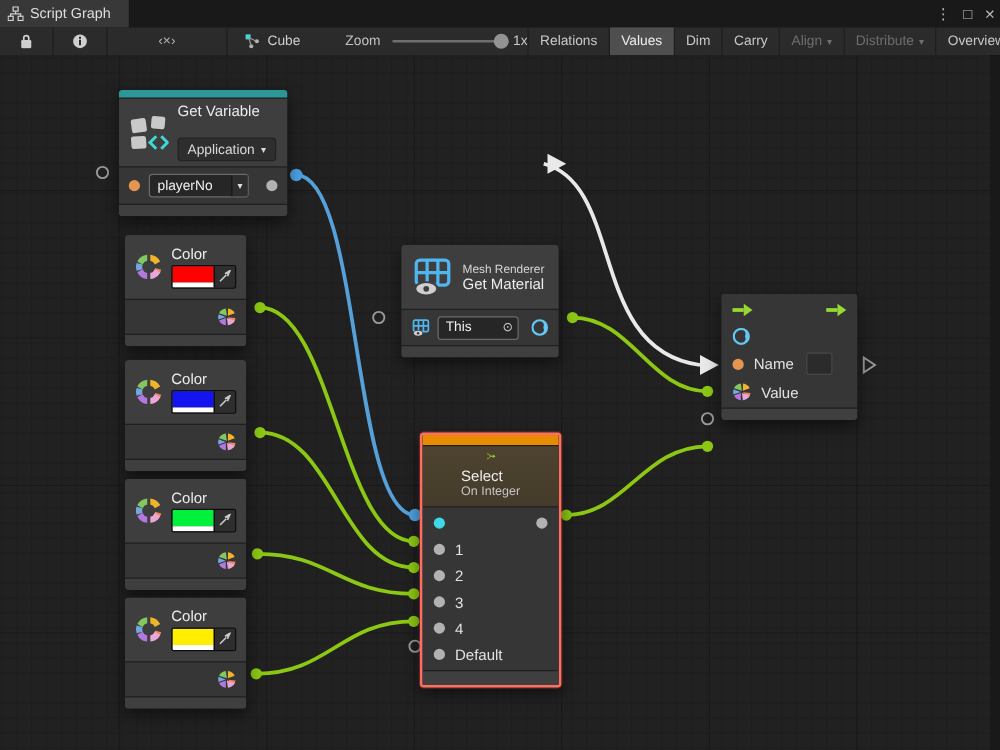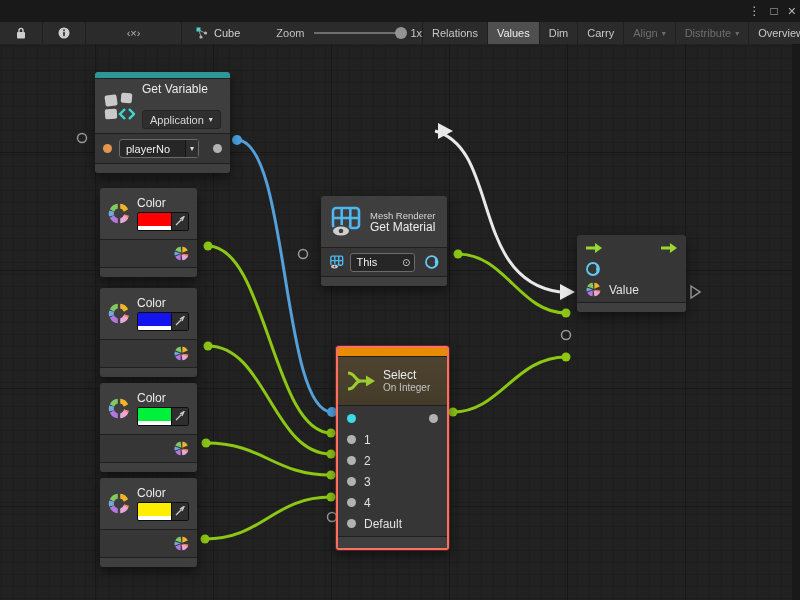--- a/index.html
+++ b/index.html
@@ -59,27 +59,36 @@
   .btnfield .caret{font-size:8px;}
   .swatchwrap{display:flex;align-items:stretch;border:1px solid #0d0d0d;border-radius:2px;overflow:hidden;height:17px;}
   .swatch{width:33px;display:flex;flex-direction:column;}
   .swatch .c{flex:1;}
   .swatch .a{height:4px;background:#fff;}
   .dropperbox{width:16px;background:#2e2e2e;border-left:1px solid #0d0d0d;display:flex;align-items:center;justify-content:center;}
   .namebox{width:19px;height:16px;background:#2b2b2b;border:1px solid #474747;border-radius:2px;margin-left:2px;}
   .plabel{font-size:12px;color:#e2e2e2;}
   
   .selected{border:2px solid #ff6f61;box-shadow:0 0 0 1px rgba(255,90,70,.25),0 5px 12px rgba(0,0,0,.5);}
-  .hdr.brown{background:linear-gradient(#4e4330,#443b2a);}
+  .hdr.brown{background:linear-gradient(#4e4330,#443b2a);flex-direction:column;}
   .srow{height:21px;display:flex;align-items:center;gap:8px;padding:0 9px;}
 </style>
 </head>
 <body>
 
 <div class="tabbar">
+  <div class="tab">
+    <svg width="13" height="12" viewBox="0 0 13 12">
+      <rect x="4.5" y="0.5" width="4" height="3.4" fill="none" stroke="#cfcfcf"></rect>
+      <rect x="0.5" y="8" width="4" height="3.4" fill="none" stroke="#cfcfcf"></rect>
+      <rect x="8.5" y="8" width="4" height="3.4" fill="none" stroke="#cfcfcf"></rect>
+      <path d="M6.5 4 v2 M2.5 8 V6 h8 v2" fill="none" stroke="#cfcfcf"></path>
+    </svg>
+    <span>Script Graph</span>
+  </div>
   <div class="winbtns">
     <span>⋮</span>
     <span>□</span>
     <span style="font-size:14px">×</span>
   </div>
 </div>
 
 <div class="toolbar">
   <div class="tb-left">
     <div class="tbtn icon" style="width:24px">
@@ -490,20 +499,25 @@
             <rect x="1" y="4.5" width="9" height="3" fill="#98d832"></rect>
             <path d="M10 1 L17 6 L10 11 Z" fill="#98d832"></path>
           </svg>
       </div>
       <div class="srow">
         <svg width="14" height="14" viewBox="0 0 14 14">
           <circle cx="7" cy="7" r="6" fill="none" stroke="#64c8f5" stroke-width="1.8"></circle>
           <path d="M7 1 A6 6 0 0 1 13 7 A6 6 0 0 1 7 13 A4.2 4.2 0 0 0 10 7 A4.2 4.2 0 0 0 7 1 Z" fill="#64c8f5"></path>
         </svg>
       </div>
+      <div class="srow" style="height:24px">
+        <span class="port p-orange"></span>
+        <span class="plabel">Name</span>
+        <span class="namebox"></span>
+      </div>
       <div class="srow">
         <svg width="15" height="15" viewBox="0 0 36 36">
             <g transform="translate(18,18)">
               <path d="M2,-16 A16 16 0 0 1 15,-7 L2,-2 Z" fill="#f0b429"></path>
               <path d="M16,-5 A16 16 0 0 1 16,5 L2,0 Z" fill="#f4845f" transform="rotate(25)"></path>
               <path d="M15,7 A16 16 0 0 1 2,16 L0,2 Z" fill="#e8a7d8"></path>
               <path d="M-2,16 A16 16 0 0 1 -15,7 L-2,2 Z" fill="#b278e0"></path>
               <path d="M-16,5 A16 16 0 0 1 -16,-5 L-2,0 Z" fill="#70a8e0"></path>
               <path d="M-15,-7 A16 16 0 0 1 -2,-16 L0,-2 Z" fill="#84c660"></path>
             </g>

